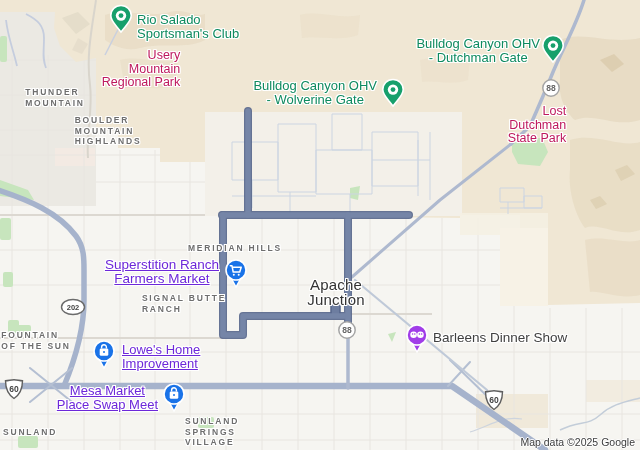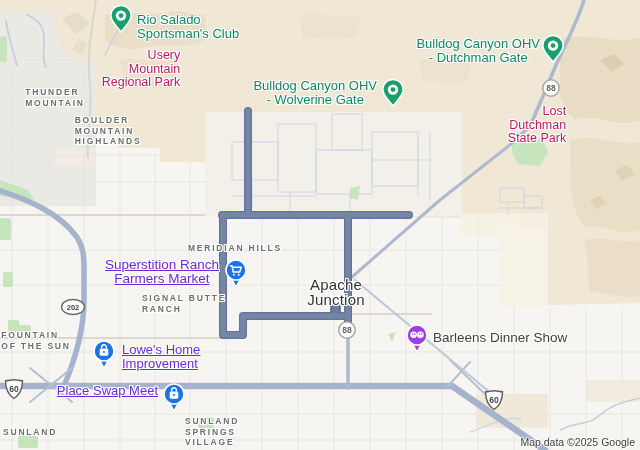--- a/index.html
+++ b/index.html
@@ -245,20 +245,21 @@
 
 <div class="lbl blue right" style="right:421px;top:258px;font-size:13.5px">
   <span>Superstition Ranch</span>
   <span>Farmers Market</span>
 </div>
 <div class="lbl blue" style="left:122px;top:343px">
   <span>Lowe's Home</span>
   <span>Improvement</span>
 </div>
 <div class="lbl blue right" style="right:482px;top:384px">
+  <span>Mesa Market</span>
   <span>Place Swap Meet</span>
 </div>
 <div class="lbl purple" style="left:433px;top:330px">
   <span>Barleens Dinner Show</span>
 </div>
 
 <div class="lbl area center" style="left:55px;top:97px">
   <span>THUNDER</span>
   <span>MOUNTAIN</span>
 </div>

